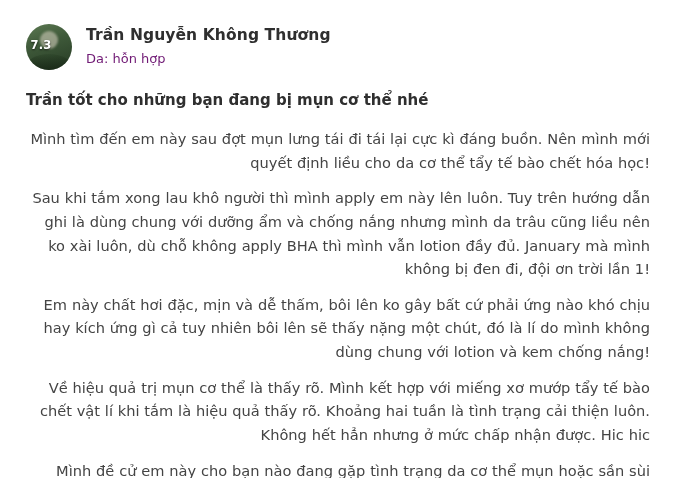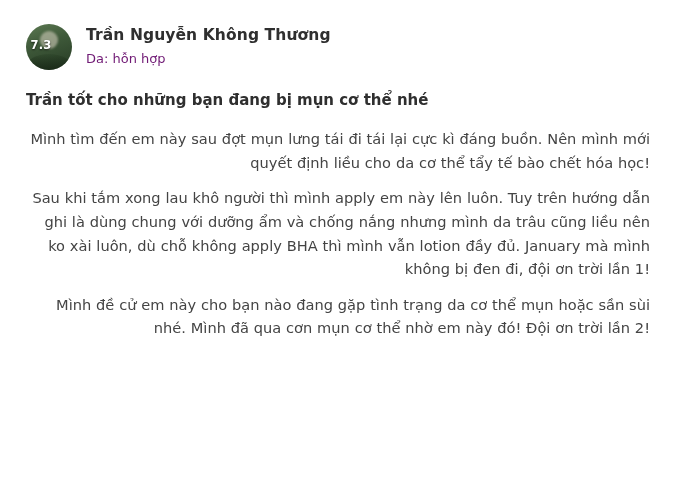--- a/index.html
+++ b/index.html
@@ -119,16 +119,18 @@
       <div class="author-name">Trần Nguyễn Không Thương</div>
       <div class="author-sub">Da: hỗn hợp</div>
     </div>
   </div>
 
   <h2 class="review-title">Trần tốt cho những bạn đang bị mụn cơ thể nhé</h2>
 
   <div class="review-body">
     <p>Mình tìm đến em này sau đợt mụn lưng tái đi tái lại cực kì đáng buồn. Nên mình mới quyết định liều cho da cơ thể tẩy tế bào chết hóa học!</p>
     <p>Sau khi tắm xong lau khô người thì mình apply em này lên luôn. Tuy trên hướng dẫn ghi là dùng chung với dưỡng ẩm và chống nắng nhưng mình da trâu cũng liều nên ko xài luôn, dù chỗ không apply BHA thì mình vẫn lotion đầy đủ. January mà mình không bị đen đi, đội ơn trời lần 1!</p>
+    <p>Em này chất hơi đặc, mịn và dễ thấm, bôi lên ko gây bất cứ phải ứng nào khó chịu hay kích ứng gì cả tuy nhiên bôi lên sẽ thấy nặng một chút, đó là lí do mình không dùng chung với lotion và kem chống nắng!</p>
+    <p>Về hiệu quả trị mụn cơ thể là thấy rõ. Mình kết hợp với miếng xơ mướp tẩy tế bào chết vật lí khi tắm là hiệu quả thấy rõ. Khoảng hai tuần là tình trạng cải thiện luôn. Không hết hẳn nhưng ở mức chấp nhận được. Hic hic</p>
     <p>Mình đề cử em này cho bạn nào đang gặp tình trạng da cơ thể mụn hoặc sần sùi nhé. Mình đã qua cơn mụn cơ thể nhờ em này đó! Đội ơn trời lần 2!</p>
   </div>
 
 </div>
 
 </body></html>

